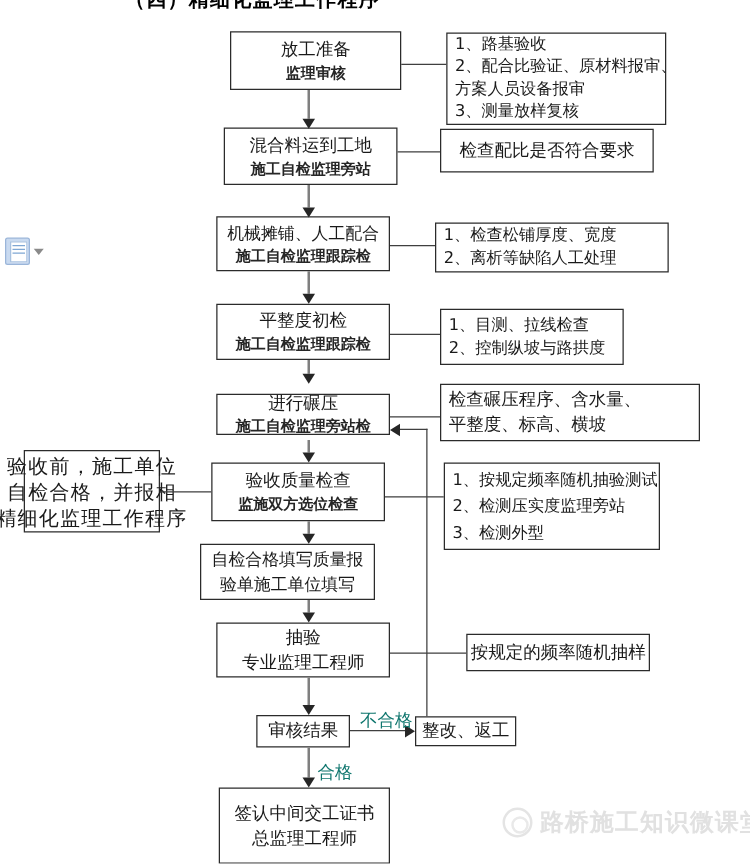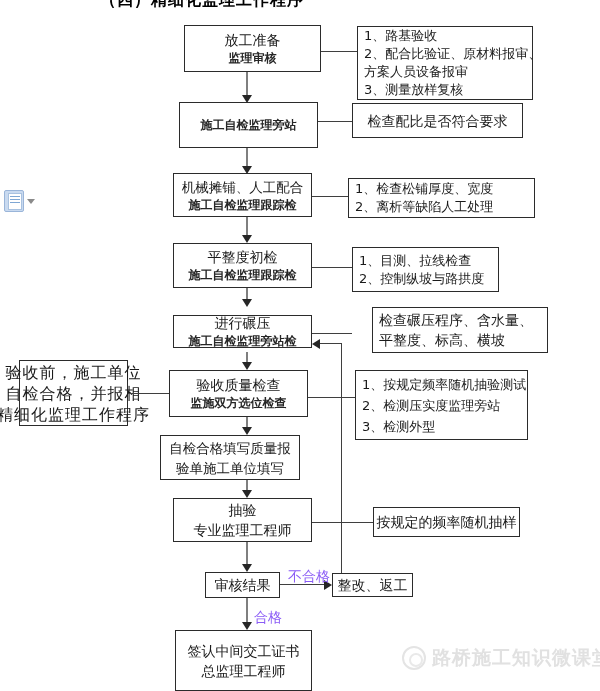--- a/index.html
+++ b/index.html
@@ -22,21 +22,21 @@
   .ann.center div{font-size:14px;}
   .vstem{position:absolute;width:2px;background:#7f7f7f;}
   .vhead{position:absolute;width:0;height:0;border-left:5px solid transparent;
          border-right:5px solid transparent;border-top:8px solid #262626;}
   .hline{position:absolute;height:1px;background:#3f3f3f;}
   .vline{position:absolute;width:1px;background:#3f3f3f;}
   .rhead{position:absolute;width:0;height:0;border-top:5px solid transparent;
          border-bottom:5px solid transparent;border-left:8px solid #262626;}
   .lhead{position:absolute;width:0;height:0;border-top:5px solid transparent;
          border-bottom:5px solid transparent;border-right:8px solid #262626;}
-  .edge-label{position:absolute;font-size:14px;color:#8b5cf6;white-space:nowrap;}
+  .edge-label{position:absolute;font-size:14px;color:#0f766e;white-space:nowrap;}
   .paste-icon{position:absolute;left:4px;top:190px;width:20px;height:22px;
               background:#c9daf0;border:1px solid #9ab5d9;border-radius:2px;box-sizing:border-box;}
   .paste-icon .page{position:absolute;left:3px;top:2px;width:12px;height:15px;background:#fff;
                     border:1px solid #a9c2e0;}
   .paste-icon .page i{display:block;height:1px;background:#7fa7d4;margin:2px 1px 0 1px;}
   .dd-caret{position:absolute;left:27px;top:199px;width:0;height:0;
             border-left:4px solid transparent;border-right:4px solid transparent;
             border-top:5px solid #8a8a8a;}
   .watermark{position:absolute;left:402px;top:645px;display:flex;align-items:center;gap:6px;}
   .wm-circle{width:24px;height:24px;border-radius:50%;border:2px solid #e4e4e4;box-sizing:border-box;
@@ -60,20 +60,21 @@
       </div>
   </div>
   <div class="dd-caret"></div>
 
   <div class="box" style="left:184px;top:25px;width:137px;height:47px">
     <div class="l1">放工准备</div>
     <div class="l2">监理审核</div>
   </div>
 
   <div class="box" style="left:179px;top:102px;width:139px;height:46px">
+    <div class="l1">混合料运到工地</div>
     <div class="l2">施工自检监理旁站</div>
   </div>
 
   <div class="box small" style="left:173px;top:173px;width:139px;height:44px">
     <div class="l1">机械摊铺、人工配合</div>
     <div class="l2">施工自检监理跟踪检</div>
   </div>
 
   <div class="box" style="left:173px;top:243px;width:139px;height:45px">
     <div class="l1">平整度初检</div>
@@ -133,21 +134,21 @@
   <div class="ann" style="left:348px;top:178px;width:187px;height:40px">
     <div>1、检查松铺厚度、宽度</div>
     <div>2、离析等缺陷人工处理</div>
   </div>
 
   <div class="ann" style="left:352px;top:247px;width:147px;height:45px">
     <div>1、目测、拉线检查</div>
     <div>2、控制纵坡与路拱度</div>
   </div>
 
-  <div class="ann" style="left:372px;top:307px;width:176px;height:46px">
+  <div class="ann" style="left:352px;top:307px;width:208px;height:46px">
     <div style="font-size:14px;line-height:20px">检查碾压程序、含水量、</div>
     <div style="font-size:14px;line-height:20px">平整度、标高、横坡</div>
   </div>
 
   <div class="ann" style="left:355px;top:370px;width:173px;height:70px">
     <div style="line-height:21px">1、按规定频率随机抽验测试</div>
     <div style="line-height:21px">2、检测压实度监理旁站</div>
     <div style="line-height:21px">3、检测外型</div>
   </div>
 

